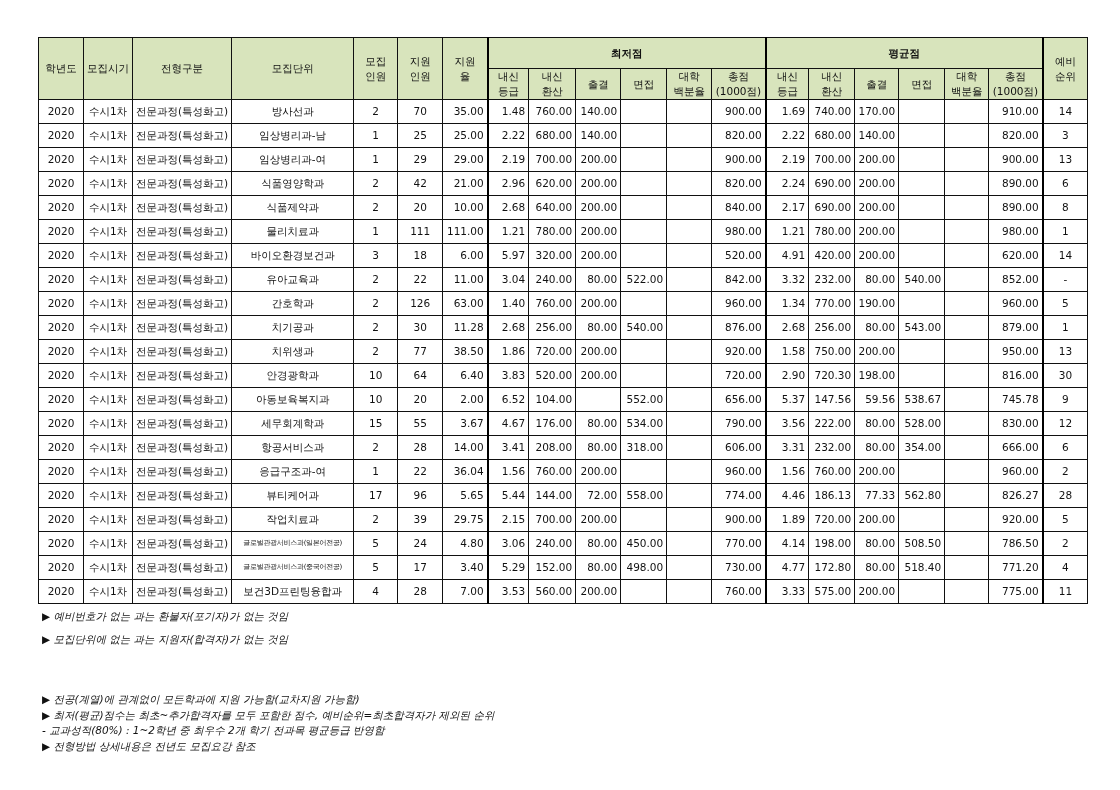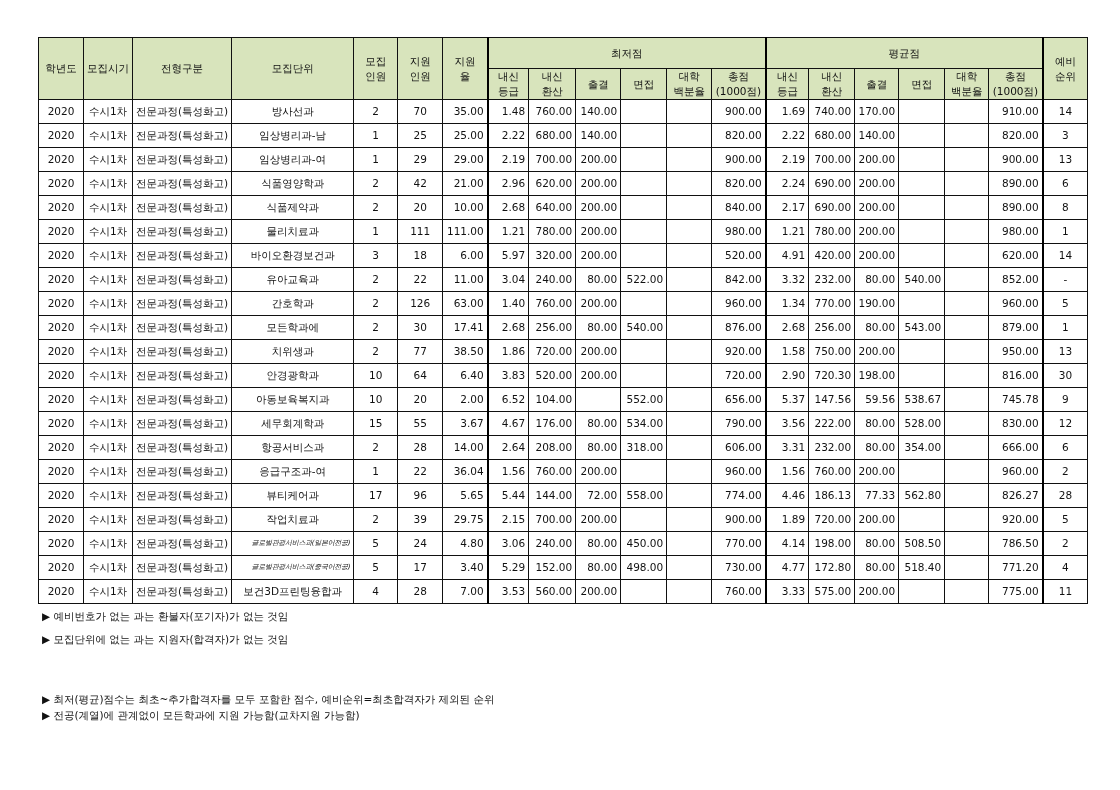--- a/index.html
+++ b/index.html
@@ -3,28 +3,28 @@
 <meta charset="utf-8">
 <style>
   html, body { margin: 0; padding: 0; background: #ffffff; }
   body { width: 1120px; height: 790px; position: relative; overflow: hidden;
          font-family: "DejaVu Sans", "Liberation Sans", sans-serif; color: #111; }
   table.grid { position: absolute; left: 38px; top: 37px; border-collapse: collapse;
                table-layout: fixed; font-size: 10.5px; }
   table.grid th, table.grid td { border: 1px solid #111; padding: 0 3px; overflow: hidden;
                white-space: nowrap; }
   table.grid th { background: #d8e4bc; font-weight: normal; text-align: center; line-height: 15px; }
-  table.grid th.grp { font-weight: normal; height: 30px; }
+  table.grid th.grp { font-weight: bold; height: 30px; }
   table.grid th.sub { height: 30px; }
   table.grid td { height: 23px; line-height: 23px; }
   td.c { text-align: center; }
   td.r { text-align: right; }
-  td.small { font-size: 7px; letter-spacing: -0.3px; padding: 0 1px; text-align: right; font-style: italic; }
+  td.small { font-size: 7px; letter-spacing: -0.3px; padding: 0 1px; text-align: center; }
   .thick-r { border-right: 2px solid #000 !important; }
-  .notes { position: absolute; left: 42px; font-size: 10.5px; }
+  .notes { position: absolute; left: 42px; font-size: 10.5px; font-style: italic; }
   .notes div { white-space: nowrap; }
   .n1 { top: 610px; }
   .n2 { top: 633px; }
   .n3 { top: 692px; line-height: 15.5px; }
 </style>
 </head>
 <body>
 
 <table class="grid">
   <colgroup>
@@ -273,24 +273,24 @@
         <td class="r">190.00</td>
         <td class="r"></td>
         <td class="r"></td>
         <td class="r thick-r">960.00</td>
         <td class="c">5</td>
       </tr>
       <tr>
         <td class="c">2020</td>
         <td class="c">수시1차</td>
         <td class="c">전문과정(특성화고)</td>
-        <td class="c">모든학과에</td>
+        <td class="c">치기공과</td>
         <td class="c">2</td>
         <td class="c">30</td>
-        <td class="r thick-r">17.41</td>
+        <td class="r thick-r">11.28</td>
         <td class="r">2.68</td>
         <td class="r">256.00</td>
         <td class="r">80.00</td>
         <td class="r">540.00</td>
         <td class="r"></td>
         <td class="r thick-r">876.00</td>
         <td class="r">2.68</td>
         <td class="r">256.00</td>
         <td class="r">80.00</td>
         <td class="r">543.00</td>
@@ -387,21 +387,21 @@
         <td class="c">12</td>
       </tr>
       <tr>
         <td class="c">2020</td>
         <td class="c">수시1차</td>
         <td class="c">전문과정(특성화고)</td>
         <td class="c">항공서비스과</td>
         <td class="c">2</td>
         <td class="c">28</td>
         <td class="r thick-r">14.00</td>
-        <td class="r">2.64</td>
+        <td class="r">3.41</td>
         <td class="r">208.00</td>
         <td class="r">80.00</td>
         <td class="r">318.00</td>
         <td class="r"></td>
         <td class="r thick-r">606.00</td>
         <td class="r">3.31</td>
         <td class="r">232.00</td>
         <td class="r">80.00</td>
         <td class="r">354.00</td>
         <td class="r"></td>
@@ -539,15 +539,17 @@
         <td class="r"></td>
         <td class="r thick-r">775.00</td>
         <td class="c">11</td>
       </tr>
     </tbody>
 </table>
 
 <div class="notes n1">▶ 예비번호가 없는 과는 환불자(포기자)가 없는 것임</div>
 <div class="notes n2">▶ 모집단위에 없는 과는 지원자(합격자)가 없는 것임</div>
 <div class="notes n3" id="notes-bottom">
+    <div>▶ 전공(계열)에 관계없이 모든학과에 지원 가능함(교차지원 가능함)</div>
     <div>▶ 최저(평균)점수는 최초~추가합격자를 모두 포함한 점수, 예비순위=최초합격자가 제외된 순위</div>
-    <div>▶ 전공(계열)에 관계없이 모든학과에 지원 가능함(교차지원 가능함)</div>
+    <div>- 교과성적(80%) : 1~2학년 중 최우수 2개 학기 전과목 평균등급 반영함</div>
+    <div>▶ 전형방법 상세내용은 전년도 모집요강 참조</div>
   </div>
 
 </body></html>

